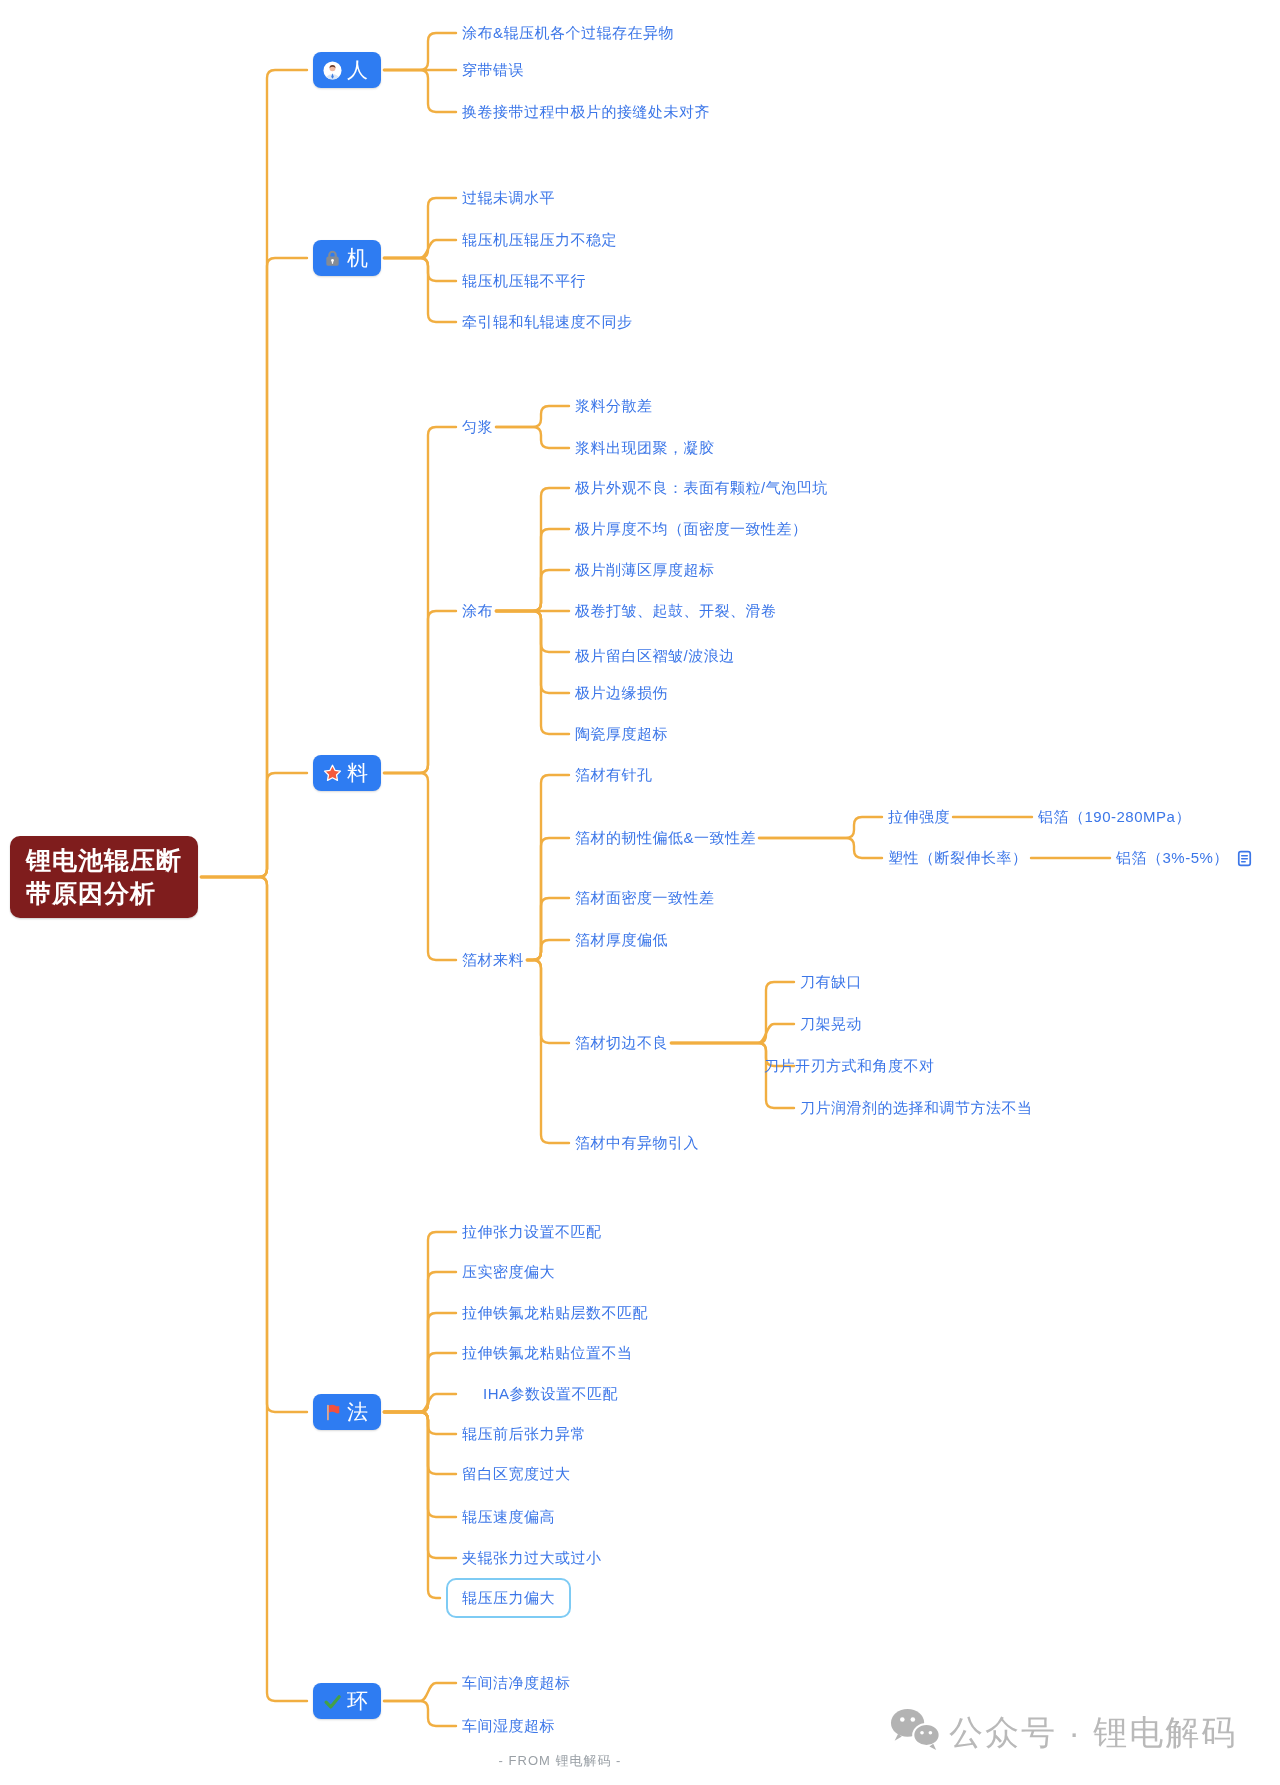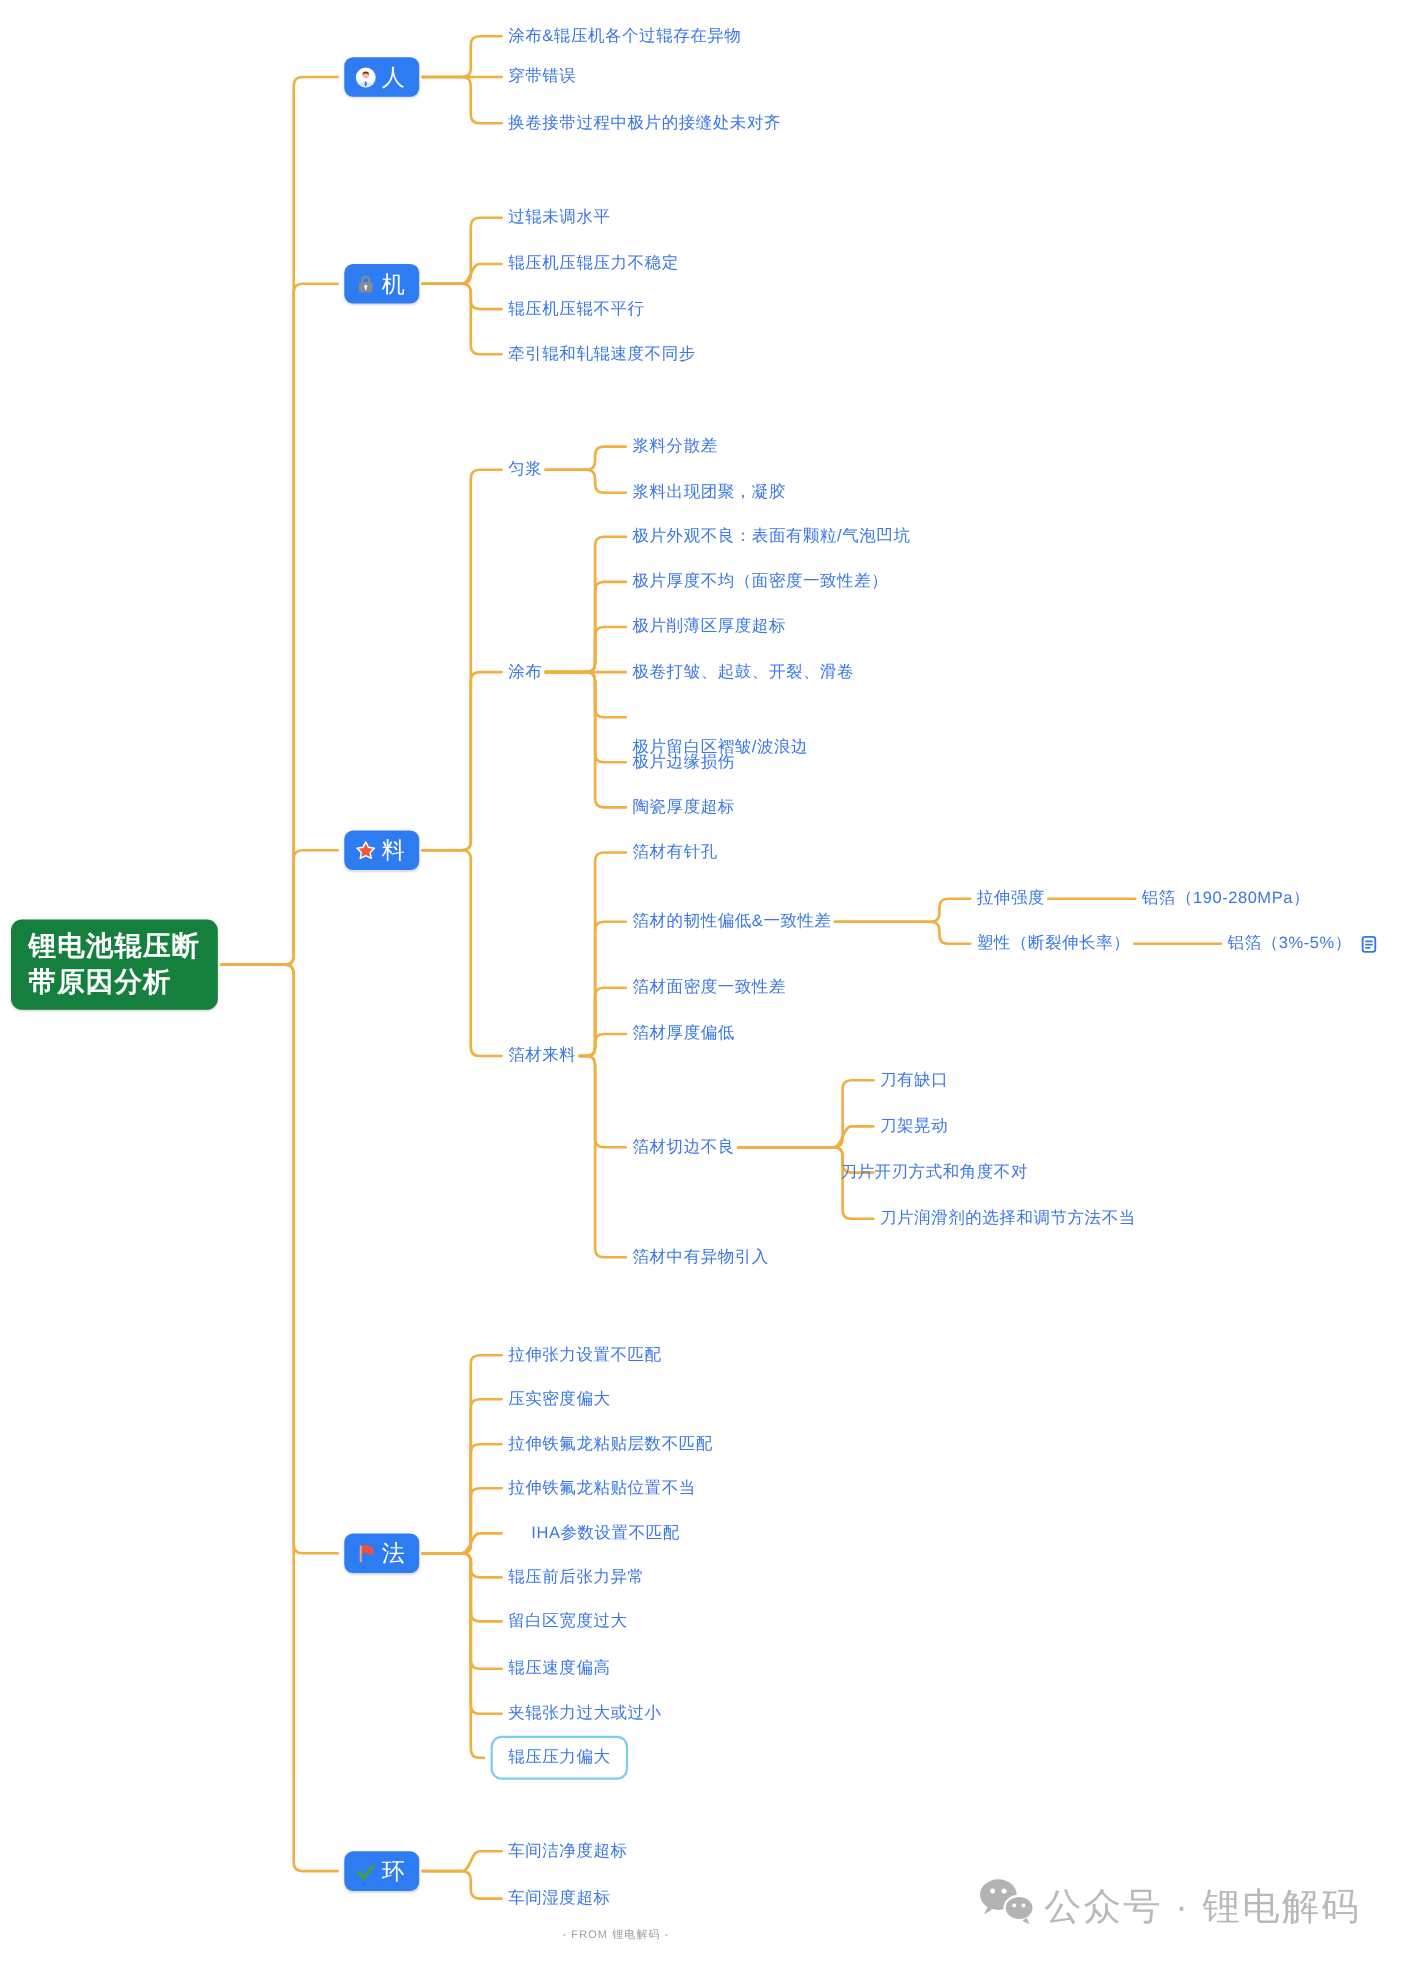--- a/index.html
+++ b/index.html
@@ -18,31 +18,31 @@
   }
   .bbox{
     display:inline-flex;align-items:center;gap:5px;
     background:#2E7CF2;color:#fff;border-radius:8px;
     height:36px;padding:0 13px 0 10px;font-size:21px;font-weight:500;
     box-shadow:0 1px 2px rgba(0,0,0,.15);
   }
   .bbox .bicon{display:inline-flex;width:19px;height:19px;}
   .bbox .bicon svg{width:19px;height:19px;}
   #root-node{
-    background:#15803d;color:#fff;border-radius:10px;
+    background:#7f1d1d;color:#fff;border-radius:10px;
     left:10px;top:877px;width:156px;padding:8px 16px;
     font-size:25px;font-weight:bold;line-height:33px;
     white-space:normal;letter-spacing:1px;
     box-shadow:0 1px 2px rgba(0,0,0,.2);
     font-family:Liberation Serif, serif;
   }
   .note-icon svg{width:17px;height:17px;display:block;}
   #footer-line{
     position:absolute;left:440px;top:1752px;width:240px;text-align:center;
-    font-size:10px;color:#9aa0a6;z-index:2;letter-spacing:1px;
+    font-size:13px;color:#9aa0a6;z-index:2;letter-spacing:1px;
   }
   #watermark{
     position:absolute;left:888px;top:1733px;transform:translateY(-50%);z-index:2;
     display:inline-flex;align-items:center;gap:7px;color:#b9b9b9;
     font-size:34px;letter-spacing:2px;white-space:nowrap;
   }
   #watermark svg{width:54px;height:46px;}
 </style>
 </head>
 <body>
@@ -167,21 +167,21 @@
 
   <div class="node leaf" id="n-junjiang" style="left:462px;top:427px">匀浆</div>
   <div class="node leaf" style="left:575px;top:406px">浆料分散差</div>
   <div class="node leaf" style="left:575px;top:448px">浆料出现团聚，凝胶</div>
 
   <div class="node leaf" id="n-tubu" style="left:462px;top:611px">涂布</div>
   <div class="node leaf" style="left:575px;top:488px">极片外观不良：表面有颗粒/气泡凹坑</div>
   <div class="node leaf" style="left:575px;top:529px">极片厚度不均（面密度一致性差）</div>
   <div class="node leaf" style="left:575px;top:570px">极片削薄区厚度超标</div>
   <div class="node leaf" style="left:575px;top:611px">极卷打皱、起鼓、开裂、滑卷</div>
-  <div class="node leaf" style="left:575px;top:680px">极片留白区褶皱/波浪边</div>
+  <div class="node leaf" style="left:575px;top:656px">极片留白区褶皱/波浪边</div>
   <div class="node leaf" style="left:575px;top:693px">极片边缘损伤</div>
   <div class="node leaf" style="left:575px;top:734px">陶瓷厚度超标</div>
 
   <div class="node leaf" id="n-bocai" style="left:462px;top:960px">箔材来料</div>
   <div class="node leaf" style="left:575px;top:775px">箔材有针孔</div>
 
   <div class="node leaf" id="n-renxing" style="left:575px;top:838px">箔材的韧性偏低&amp;一致性差</div>
   <div class="node leaf" id="n-lashen" style="left:888px;top:817px">拉伸强度</div>
   <div class="node leaf" style="left:1038px;top:817px">铝箔（190-280MPa）</div>
   <div class="node leaf" id="n-suxing" style="left:888px;top:858px">塑性（断裂伸长率）</div>

